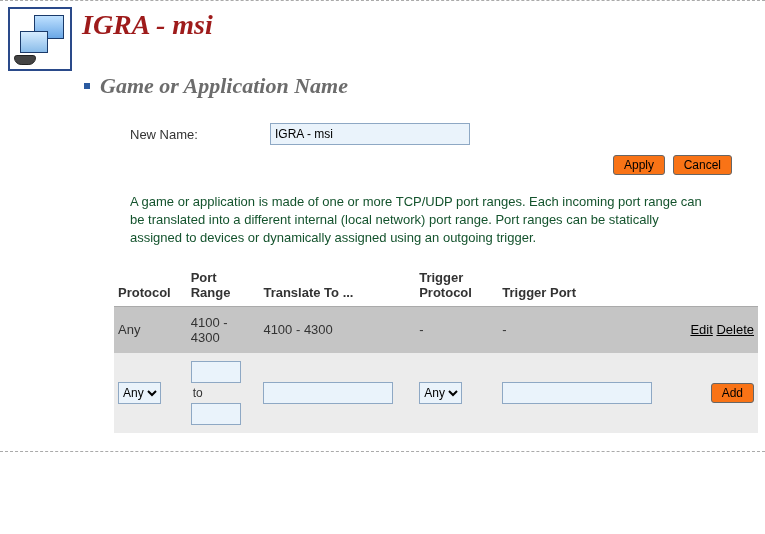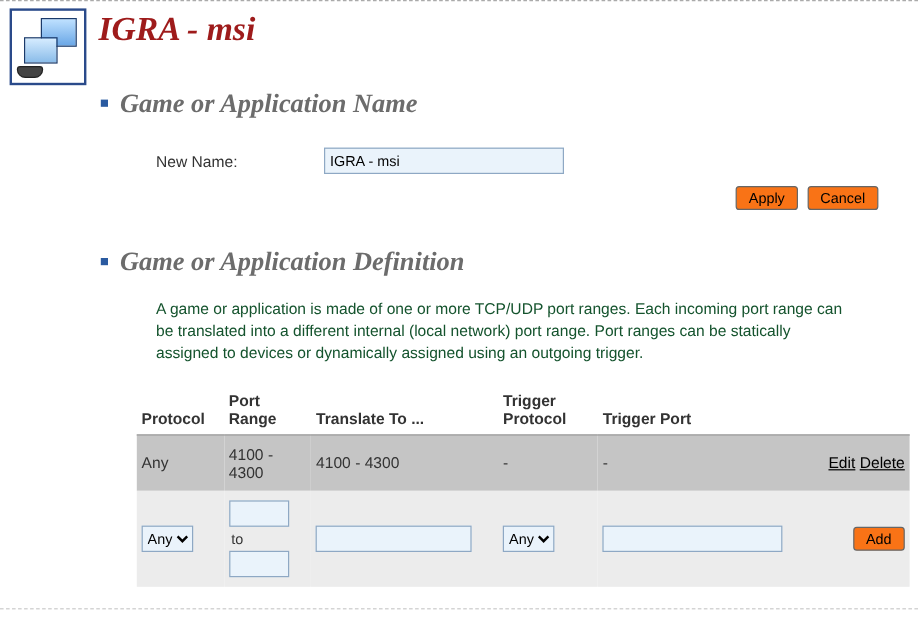--- a/index.html
+++ b/index.html
@@ -163,24 +163,20 @@
 
     <div class="form-row">
       <span class="form-label">New Name:</span>
       <input class="text name-input" type="text" value="IGRA - msi" style="">
     </div>
     <div class="btn-row">
       <button class="btn">Apply</button>
       <button class="btn">Cancel</button>
     </div>
 
-    <div class="bullet-row" style="margin-top:30px;">
-      <div class="bullet"></div>
-      <h2 class="section">Game or Application Definition</h2>
-    </div>
 
     <div class="desc">A game or application is made of one or more TCP/UDP port ranges. Each incoming port range can be translated into a different internal (local network) port range. Port ranges can be statically assigned to devices or dynamically assigned using an outgoing trigger.</div>
 
     <table class="def">
       <thead>
         <tr>
           <th style="width:70px">Protocol</th>
           <th style="width:70px">Port Range</th>
           <th style="width:150px">Translate To ...</th>
           <th style="width:80px">Trigger Protocol</th>

